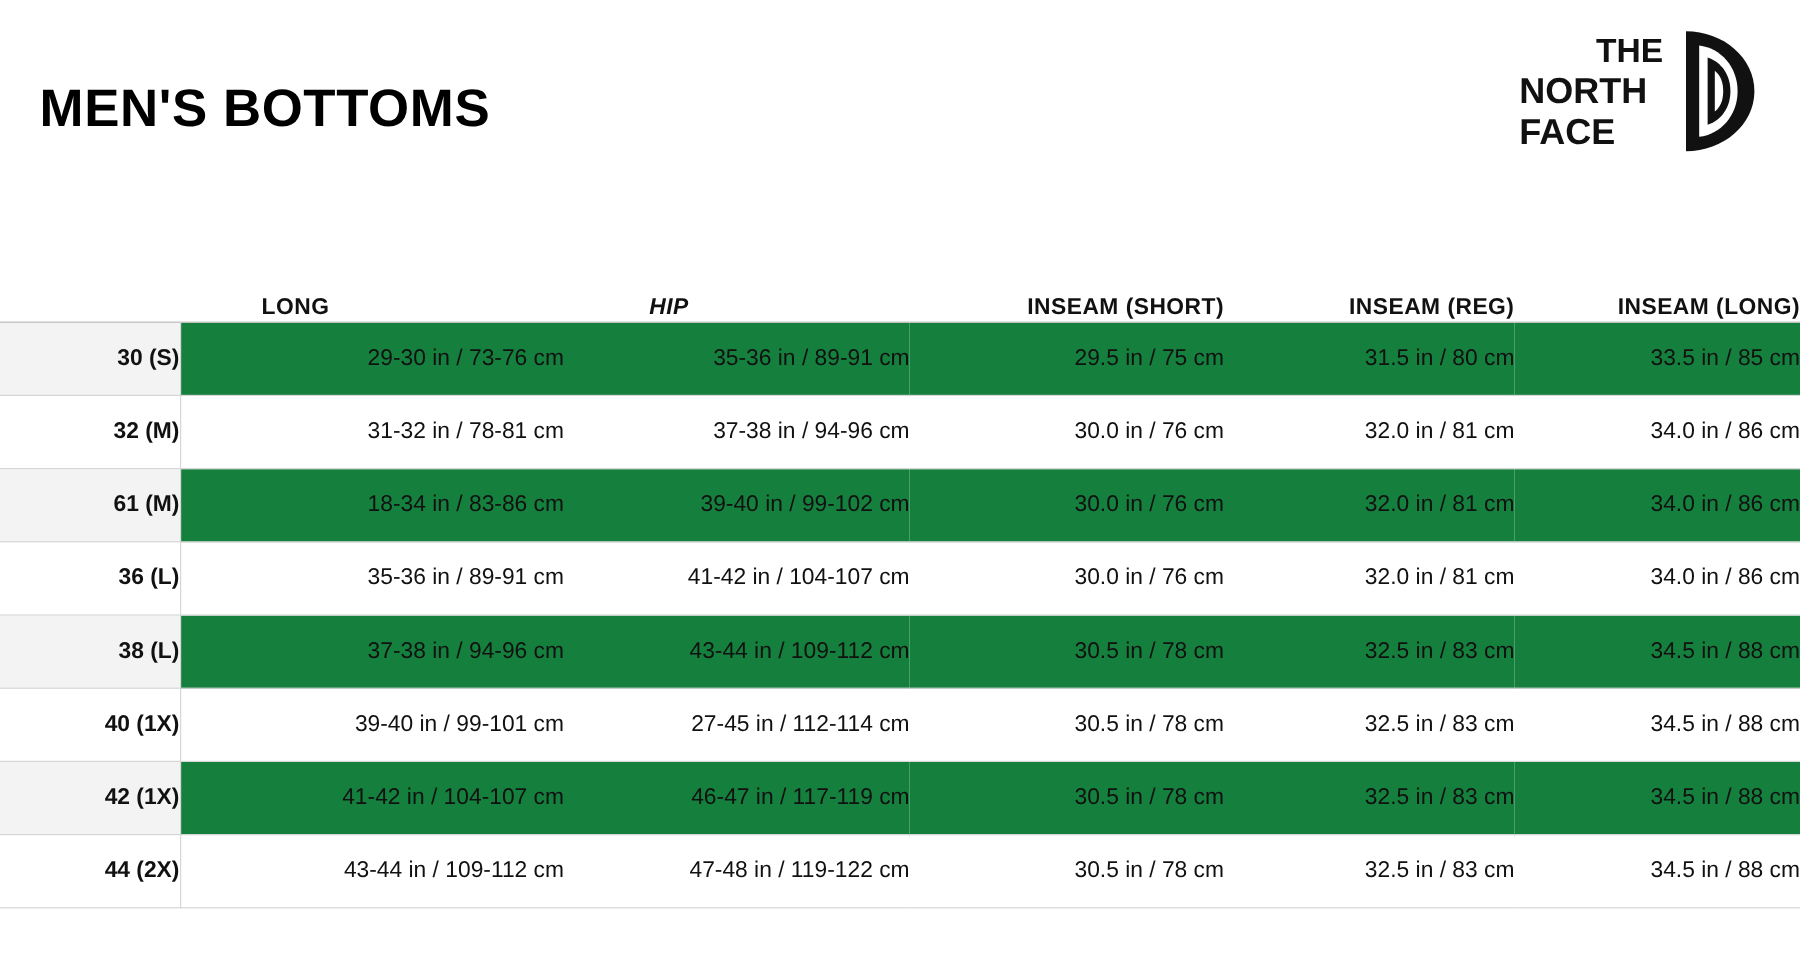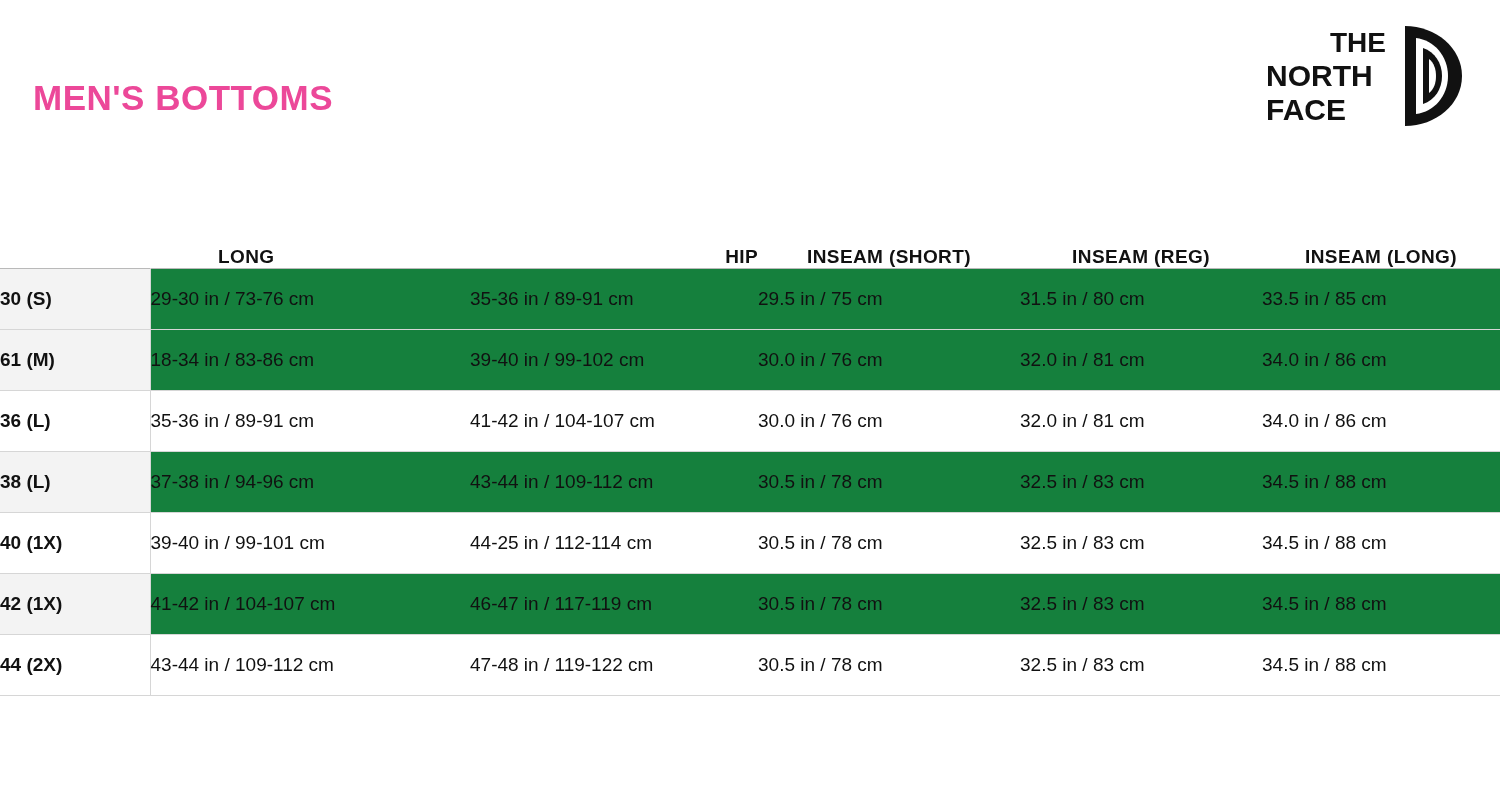--- a/index.html
+++ b/index.html
@@ -25,25 +25,25 @@
   .header {
     position: absolute;
     top: 0;
     left: 0;
     width: 1500px;
     height: 190px;
   }
   .page-title {
     position: absolute;
     left: 33px;
-    top: 78px;
-    font-size: 35px;
+    top: 66px;
+    font-size: 44px;
     font-weight: bold;
     letter-spacing: 0.5px;
-    color: #ec4899;
+    color: #000000;
     white-space: nowrap;
   }
 
   
   .logo {
     position: absolute;
     right: 34px;
     top: 24px;
     width: 202px;
     height: 104px;
@@ -72,41 +72,42 @@
   }
 
   thead th {
     height: 72px;
     vertical-align: bottom;
     padding-bottom: 14px;
     font-size: 19px;
     font-weight: bold;
     letter-spacing: 0.4px;
     color: #111111;
-    text-align: center;
+    text-align: right;
     background: #ffffff;
   }
   thead th.th-size {
     background: #ffffff;
   }
   thead th.th-waist {
     text-align: left;
     padding-left: 68px;
   }
   thead th.th-hip {
-    text-align: right;
+    text-align: left;
     padding-left: 71px;
+    font-style: italic;
   }
 
   tbody tr {
     height: 60px;
   }
   tbody td {
     font-size: 19px;
-    text-align: left;
+    text-align: right;
     color: #111111;
     border-top: 1px solid #d6d6d6;
     border-bottom: 1px solid #d6d6d6;
     height: 60px;
   }
   tbody tr:first-child td {
     border-top: 1px solid #b9b9b9;
   }
   tbody td.cell-size {
     font-weight: bold;
@@ -167,20 +168,28 @@
     </thead>
     <tbody>
       <tr class="row-alt">
         <td class="cell-size">30 (S)</td>
         <td>29-30 in / 73-76 cm</td>
         <td>35-36 in / 89-91 cm</td>
         <td>29.5 in / 75 cm</td>
         <td>31.5 in / 80 cm</td>
         <td>33.5 in / 85 cm</td>
       </tr>
+      <tr class="row-plain">
+        <td class="cell-size">32 (M)</td>
+        <td>31-32 in / 78-81 cm</td>
+        <td>37-38 in / 94-96 cm</td>
+        <td>30.0 in / 76 cm</td>
+        <td>32.0 in / 81 cm</td>
+        <td>34.0 in / 86 cm</td>
+      </tr>
       <tr class="row-alt">
         <td class="cell-size">61 (M)</td>
         <td>18-34 in / 83-86 cm</td>
         <td>39-40 in / 99-102 cm</td>
         <td>30.0 in / 76 cm</td>
         <td>32.0 in / 81 cm</td>
         <td>34.0 in / 86 cm</td>
       </tr>
       <tr class="row-plain">
         <td class="cell-size">36 (L)</td>
@@ -194,21 +203,21 @@
         <td class="cell-size">38 (L)</td>
         <td>37-38 in / 94-96 cm</td>
         <td>43-44 in / 109-112 cm</td>
         <td>30.5 in / 78 cm</td>
         <td>32.5 in / 83 cm</td>
         <td>34.5 in / 88 cm</td>
       </tr>
       <tr class="row-plain">
         <td class="cell-size">40 (1X)</td>
         <td>39-40 in / 99-101 cm</td>
-        <td>44-25 in / 112-114 cm</td>
+        <td>27-45 in / 112-114 cm</td>
         <td>30.5 in / 78 cm</td>
         <td>32.5 in / 83 cm</td>
         <td>34.5 in / 88 cm</td>
       </tr>
       <tr class="row-alt">
         <td class="cell-size">42 (1X)</td>
         <td>41-42 in / 104-107 cm</td>
         <td>46-47 in / 117-119 cm</td>
         <td>30.5 in / 78 cm</td>
         <td>32.5 in / 83 cm</td>

